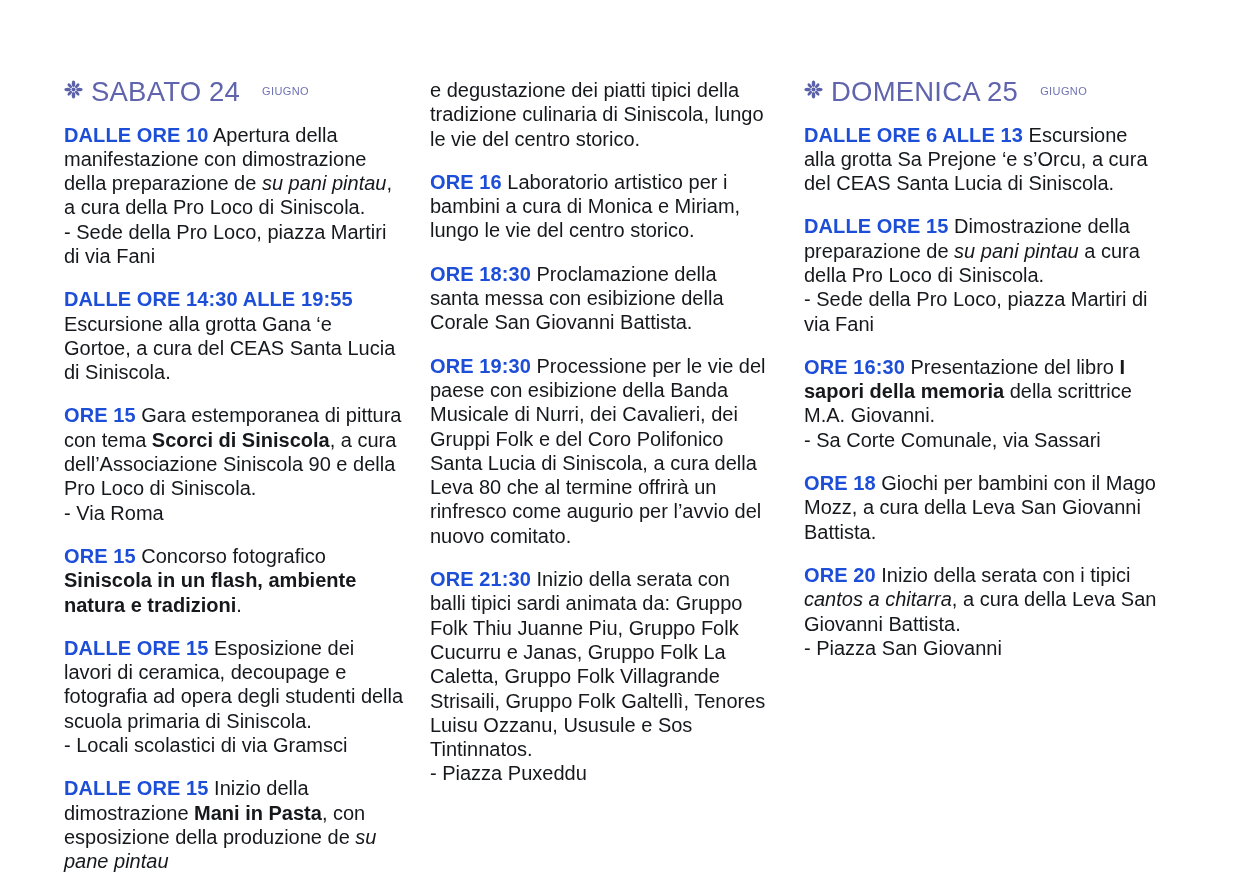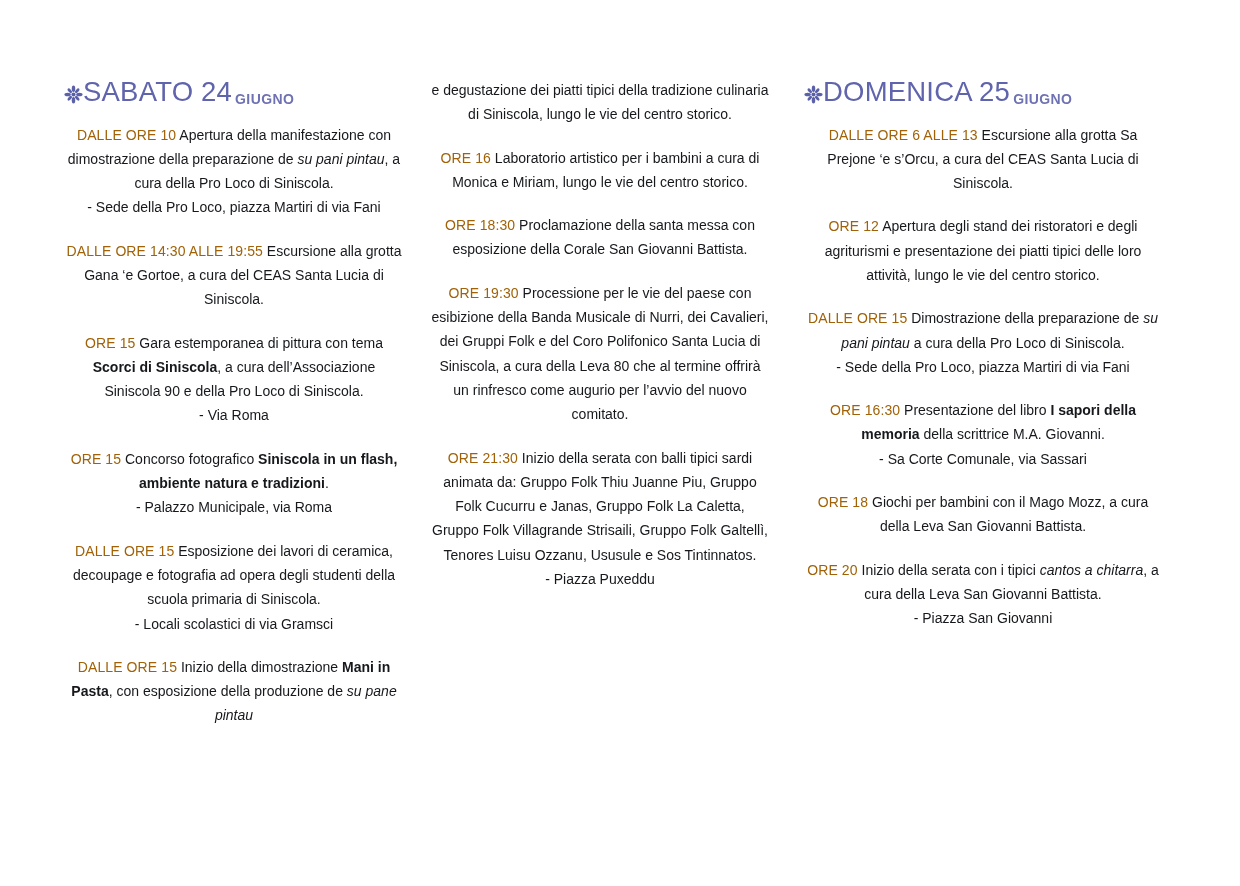--- a/index.html
+++ b/index.html
@@ -36,21 +36,22 @@
     width: 366px;
     box-sizing: border-box;
   }
   .column.col-left   { padding-right: 26px; }
   .column.col-middle { padding-right: 26px; padding-left: 0; }
   .column.col-right  { padding-left: 8px; }
 
   
   .day-heading {
     display: flex;
-    align-items: flex-end;
+    align-items: center;
+    gap: 8px;
     margin: 0 0 17px 0;
     white-space: nowrap;
   }
   .ornament-icon {
     flex: 0 0 auto;
     width: 19px;
     height: 19px;
     position: relative;
     top: -2px;
     color: #5b61a8;
@@ -58,41 +59,41 @@
   .ornament-icon svg { display: block; width: 19px; height: 19px; }
 
   .day-name {
     font-size: 27.5px;
     font-weight: 400;
     letter-spacing: 0.2px;
     color: #6064ac;
     line-height: 1;
   }
   .day-month {
-    font-size: 14px;
-    font-weight: 700;
+    font-size: 11px;
+    font-weight: 400;
     letter-spacing: 0.4px;
     color: #6e72b2;
     line-height: 1;
-    margin-left: 3px;
+    margin-left: 14px;
   }
 
   
   .event {
     margin: 12px 0 19px 0;
-    font-size: 14px;
+    font-size: 20px;
     line-height: 24.3px;
     color: #16181c;
-    text-align: center;
+    text-align: left;
   }
   .event:last-child { margin-bottom: 0; }
 
   .time {
-    font-weight: normal;
-    color: #a16207;
+    font-weight: bold;
+    color: #1d4ed8;
     letter-spacing: 0.1px;
   }
   .ital { font-style: italic; }
   .bold-ital { font-weight: bold; }
   .venue { display: block; }
 
   
   .cont {
     margin-top: 0;
   }
@@ -135,21 +136,21 @@
 
       <p class="event">
         <span class="time">DALLE ORE 14:30 ALLE 19:55</span><span> Escursione alla grotta Gana ‘e Gortoe, a cura del CEAS Santa Lucia di Siniscola.</span>
       </p>
 
       <p class="event">
         <span class="time">ORE 15</span><span> Gara estemporanea di pittura con tema </span><span class="bold-ital">Scorci di Siniscola</span><span>, a cura dell’Associazione Siniscola 90 e della Pro Loco di Siniscola.</span><span class="venue">- Via Roma</span>
       </p>
 
       <p class="event">
-        <span class="time">ORE 15</span><span> Concorso fotografico </span><span class="bold-ital">Siniscola in un flash, ambiente natura e tradizioni</span><span>.</span><span class="venue">- Palazzo Municipale, via Roma</span>
+        <span class="time">ORE 15</span><span> Concorso fotografico </span><span class="bold-ital">Siniscola in un flash, ambiente natura e tradizioni</span><span>.</span>
       </p>
 
       <p class="event">
         <span class="time">DALLE ORE 15</span><span> Esposizione dei lavori di ceramica, decoupage e fotografia ad opera degli studenti della scuola primaria di Siniscola.</span><span class="venue">- Locali scolastici di via Gramsci</span>
       </p>
 
       <p class="event">
         <span class="time">DALLE ORE 15</span><span> Inizio della dimostrazione </span><span class="bold-ital">Mani in Pasta</span><span>, con esposizione della produzione de </span><span class="ital">su pane pintau</span>
       </p>
 
@@ -157,21 +158,21 @@
 
     <div class="column col-middle">
 
       <p class="event cont">e degustazione dei piatti tipici della tradizione culinaria di Siniscola, lungo le vie del centro storico.</p>
 
       <p class="event">
         <span class="time">ORE 16</span><span> Laboratorio artistico per i bambini a cura di Monica e Miriam, lungo le vie del centro storico.</span>
       </p>
 
       <p class="event">
-        <span class="time">ORE 18:30</span><span> Proclamazione della santa messa con esposizione della Corale San Giovanni Battista.</span>
+        <span class="time">ORE 18:30</span><span> Proclamazione della santa messa con esibizione della Corale San Giovanni Battista.</span>
       </p>
 
       <p class="event">
         <span class="time">ORE 19:30</span><span> Processione per le vie del paese con esibizione della Banda Musicale di Nurri, dei Cavalieri, dei Gruppi Folk e del Coro Polifonico Santa Lucia di Siniscola, a cura della Leva 80 che al termine offrirà un rinfresco come augurio per l’avvio del nuovo comitato.</span>
       </p>
 
       <p class="event">
         <span class="time">ORE 21:30</span><span> Inizio della serata con balli tipici sardi animata da: Gruppo Folk Thiu Juanne Piu, Gruppo Folk Cucurru e Janas, Gruppo Folk La Caletta, Gruppo Folk Villagrande Strisaili, Gruppo Folk Galtellì, Tenores Luisu Ozzanu, Ususule e Sos Tintinnatos.</span><span class="venue">- Piazza Puxeddu</span>
       </p>
 
@@ -200,23 +201,20 @@
           </svg>
         </span>
         <span class="day-name">DOMENICA 25</span>
         <span class="day-month">GIUGNO</span>
       </div>
 
       <p class="event">
         <span class="time">DALLE ORE 6 ALLE 13</span><span> Escursione alla grotta Sa Prejone ‘e s’Orcu, a cura del CEAS Santa Lucia di Siniscola.</span>
       </p>
 
-      <p class="event">
-        <span class="time">ORE 12</span><span> Apertura degli stand dei ristoratori e degli agriturismi e presentazione dei piatti tipici delle loro attività, lungo le vie del centro storico.</span>
-      </p>
 
       <p class="event">
         <span class="time">DALLE ORE 15</span><span> Dimostrazione della preparazione de </span><span class="ital">su pani pintau</span><span> a cura della Pro Loco di Siniscola.</span><span class="venue">- Sede della Pro Loco, piazza Martiri di via Fani</span>
       </p>
 
       <p class="event">
         <span class="time">ORE 16:30</span><span> Presentazione del libro </span><span class="bold-ital">I sapori della memoria</span><span> della scrittrice M.A. Giovanni.</span><span class="venue">- Sa Corte Comunale, via Sassari</span>
       </p>
 
       <p class="event">

